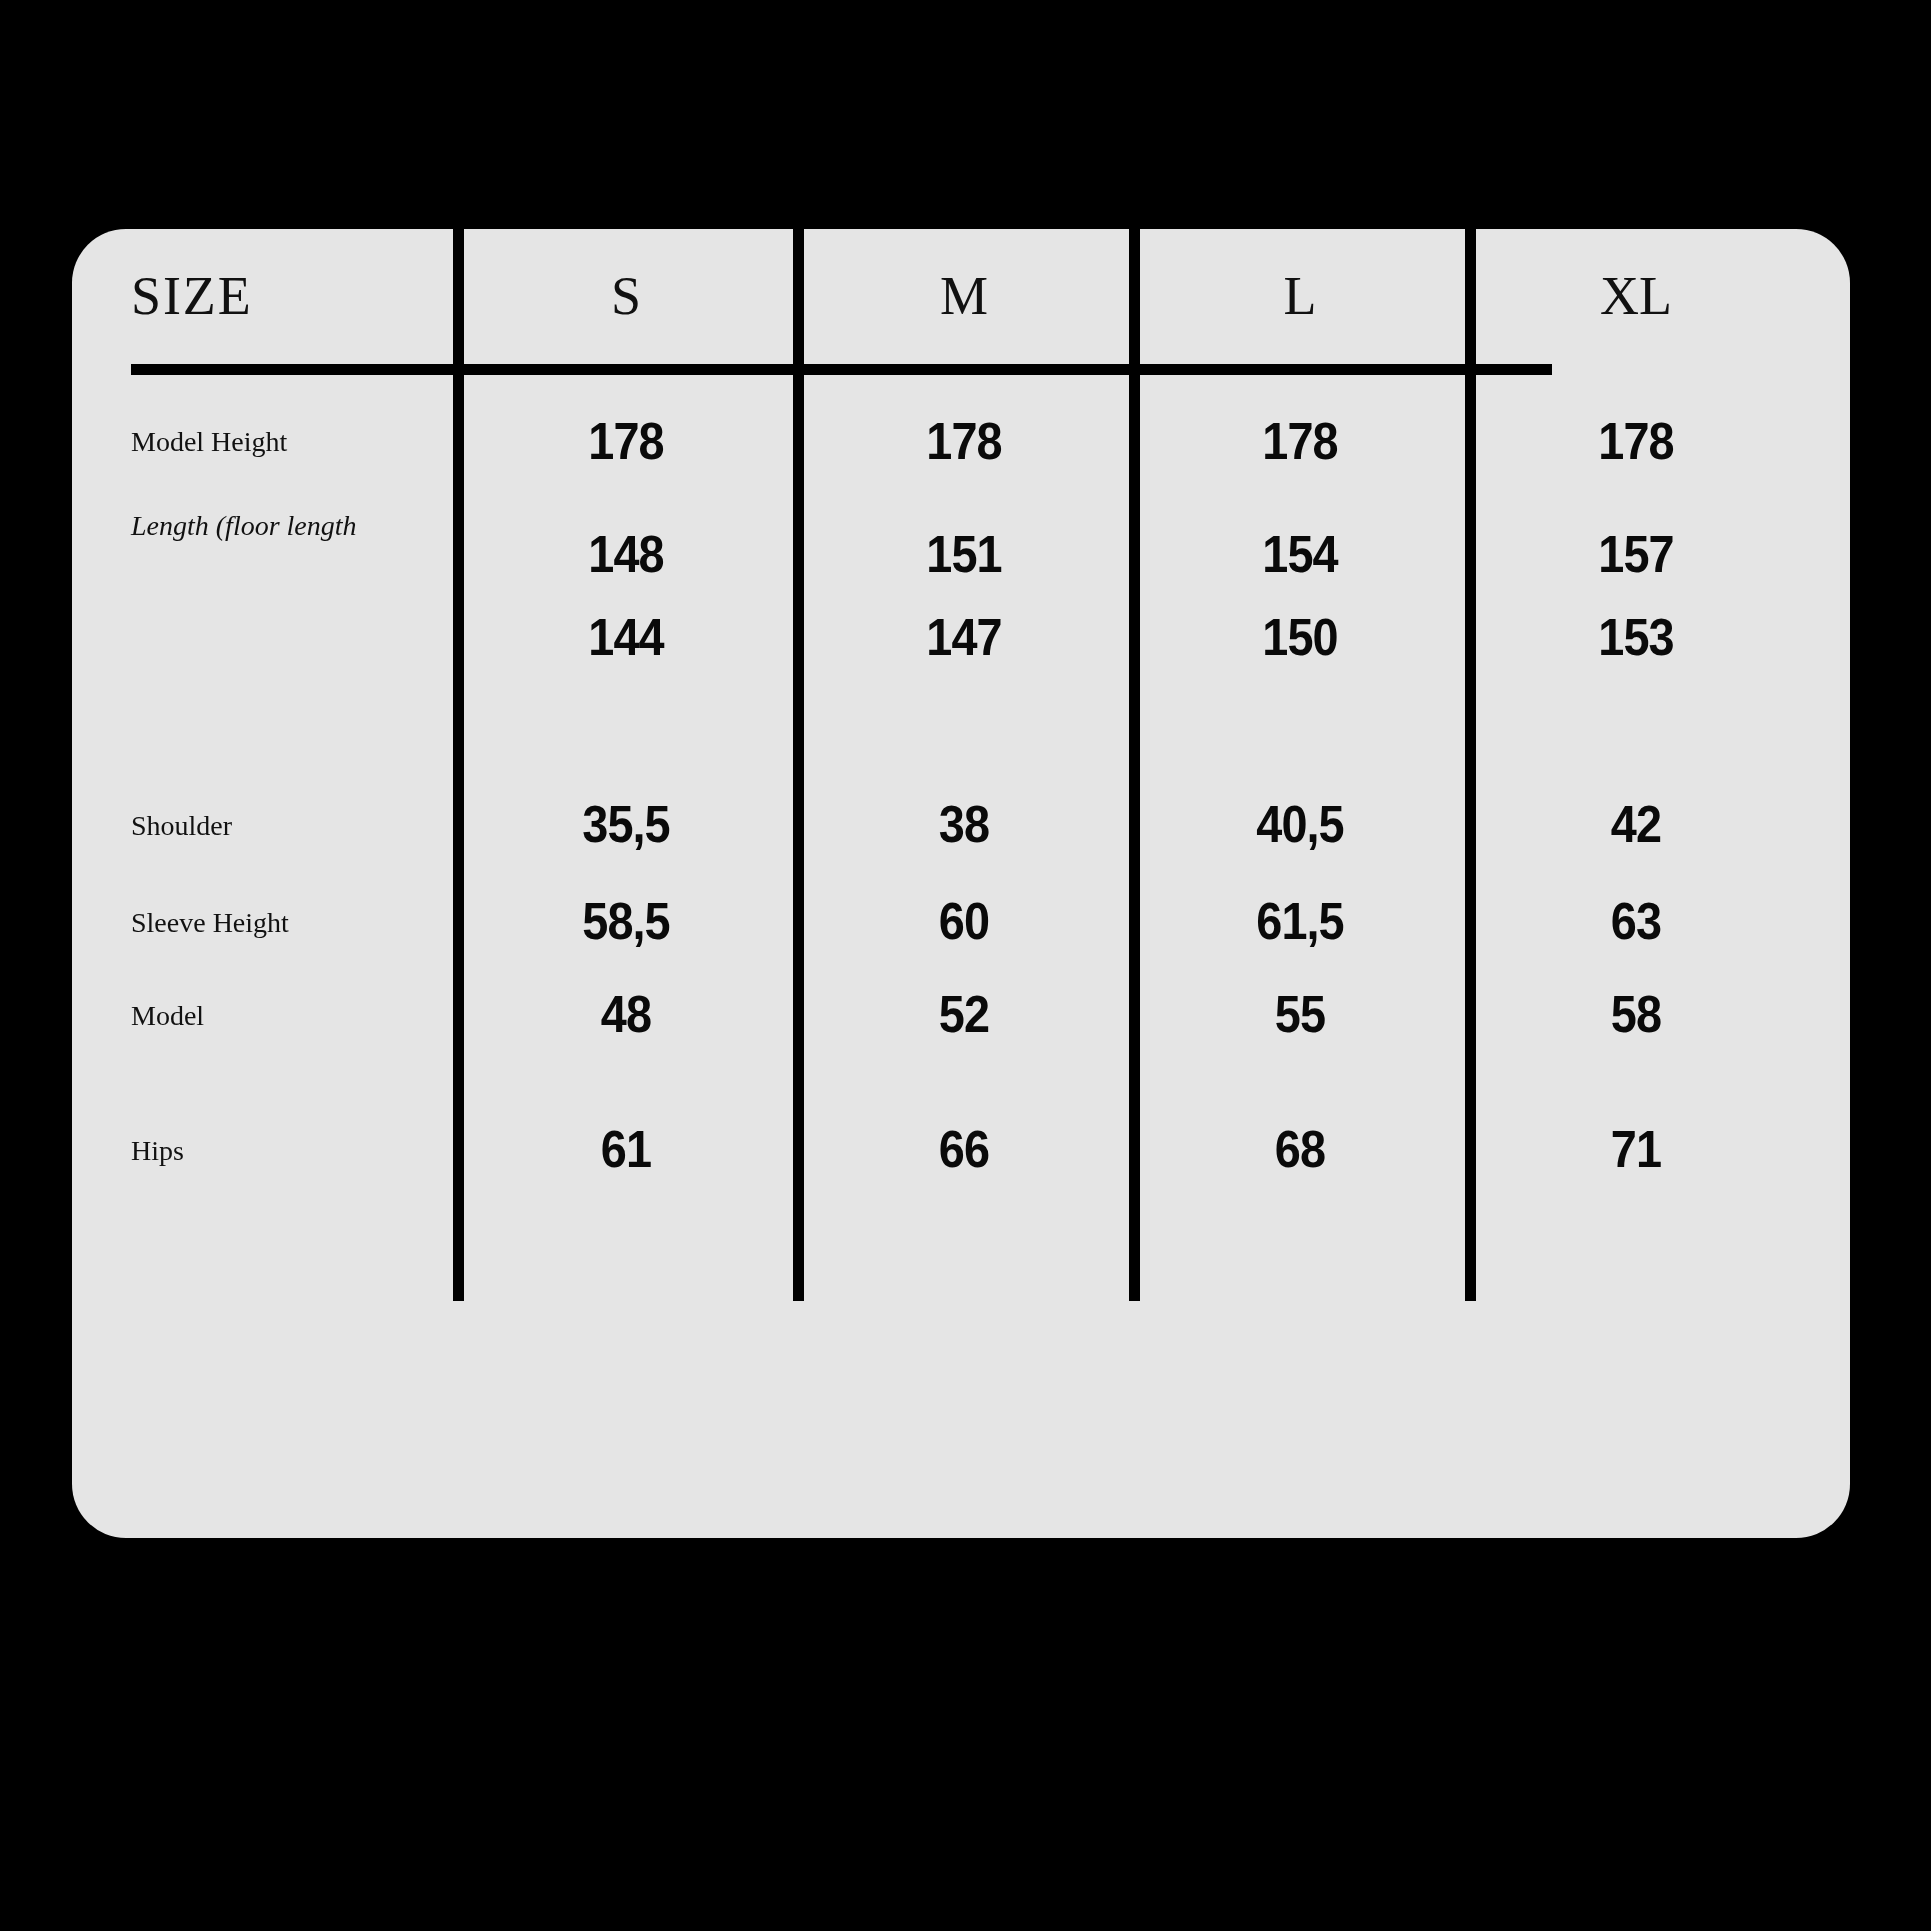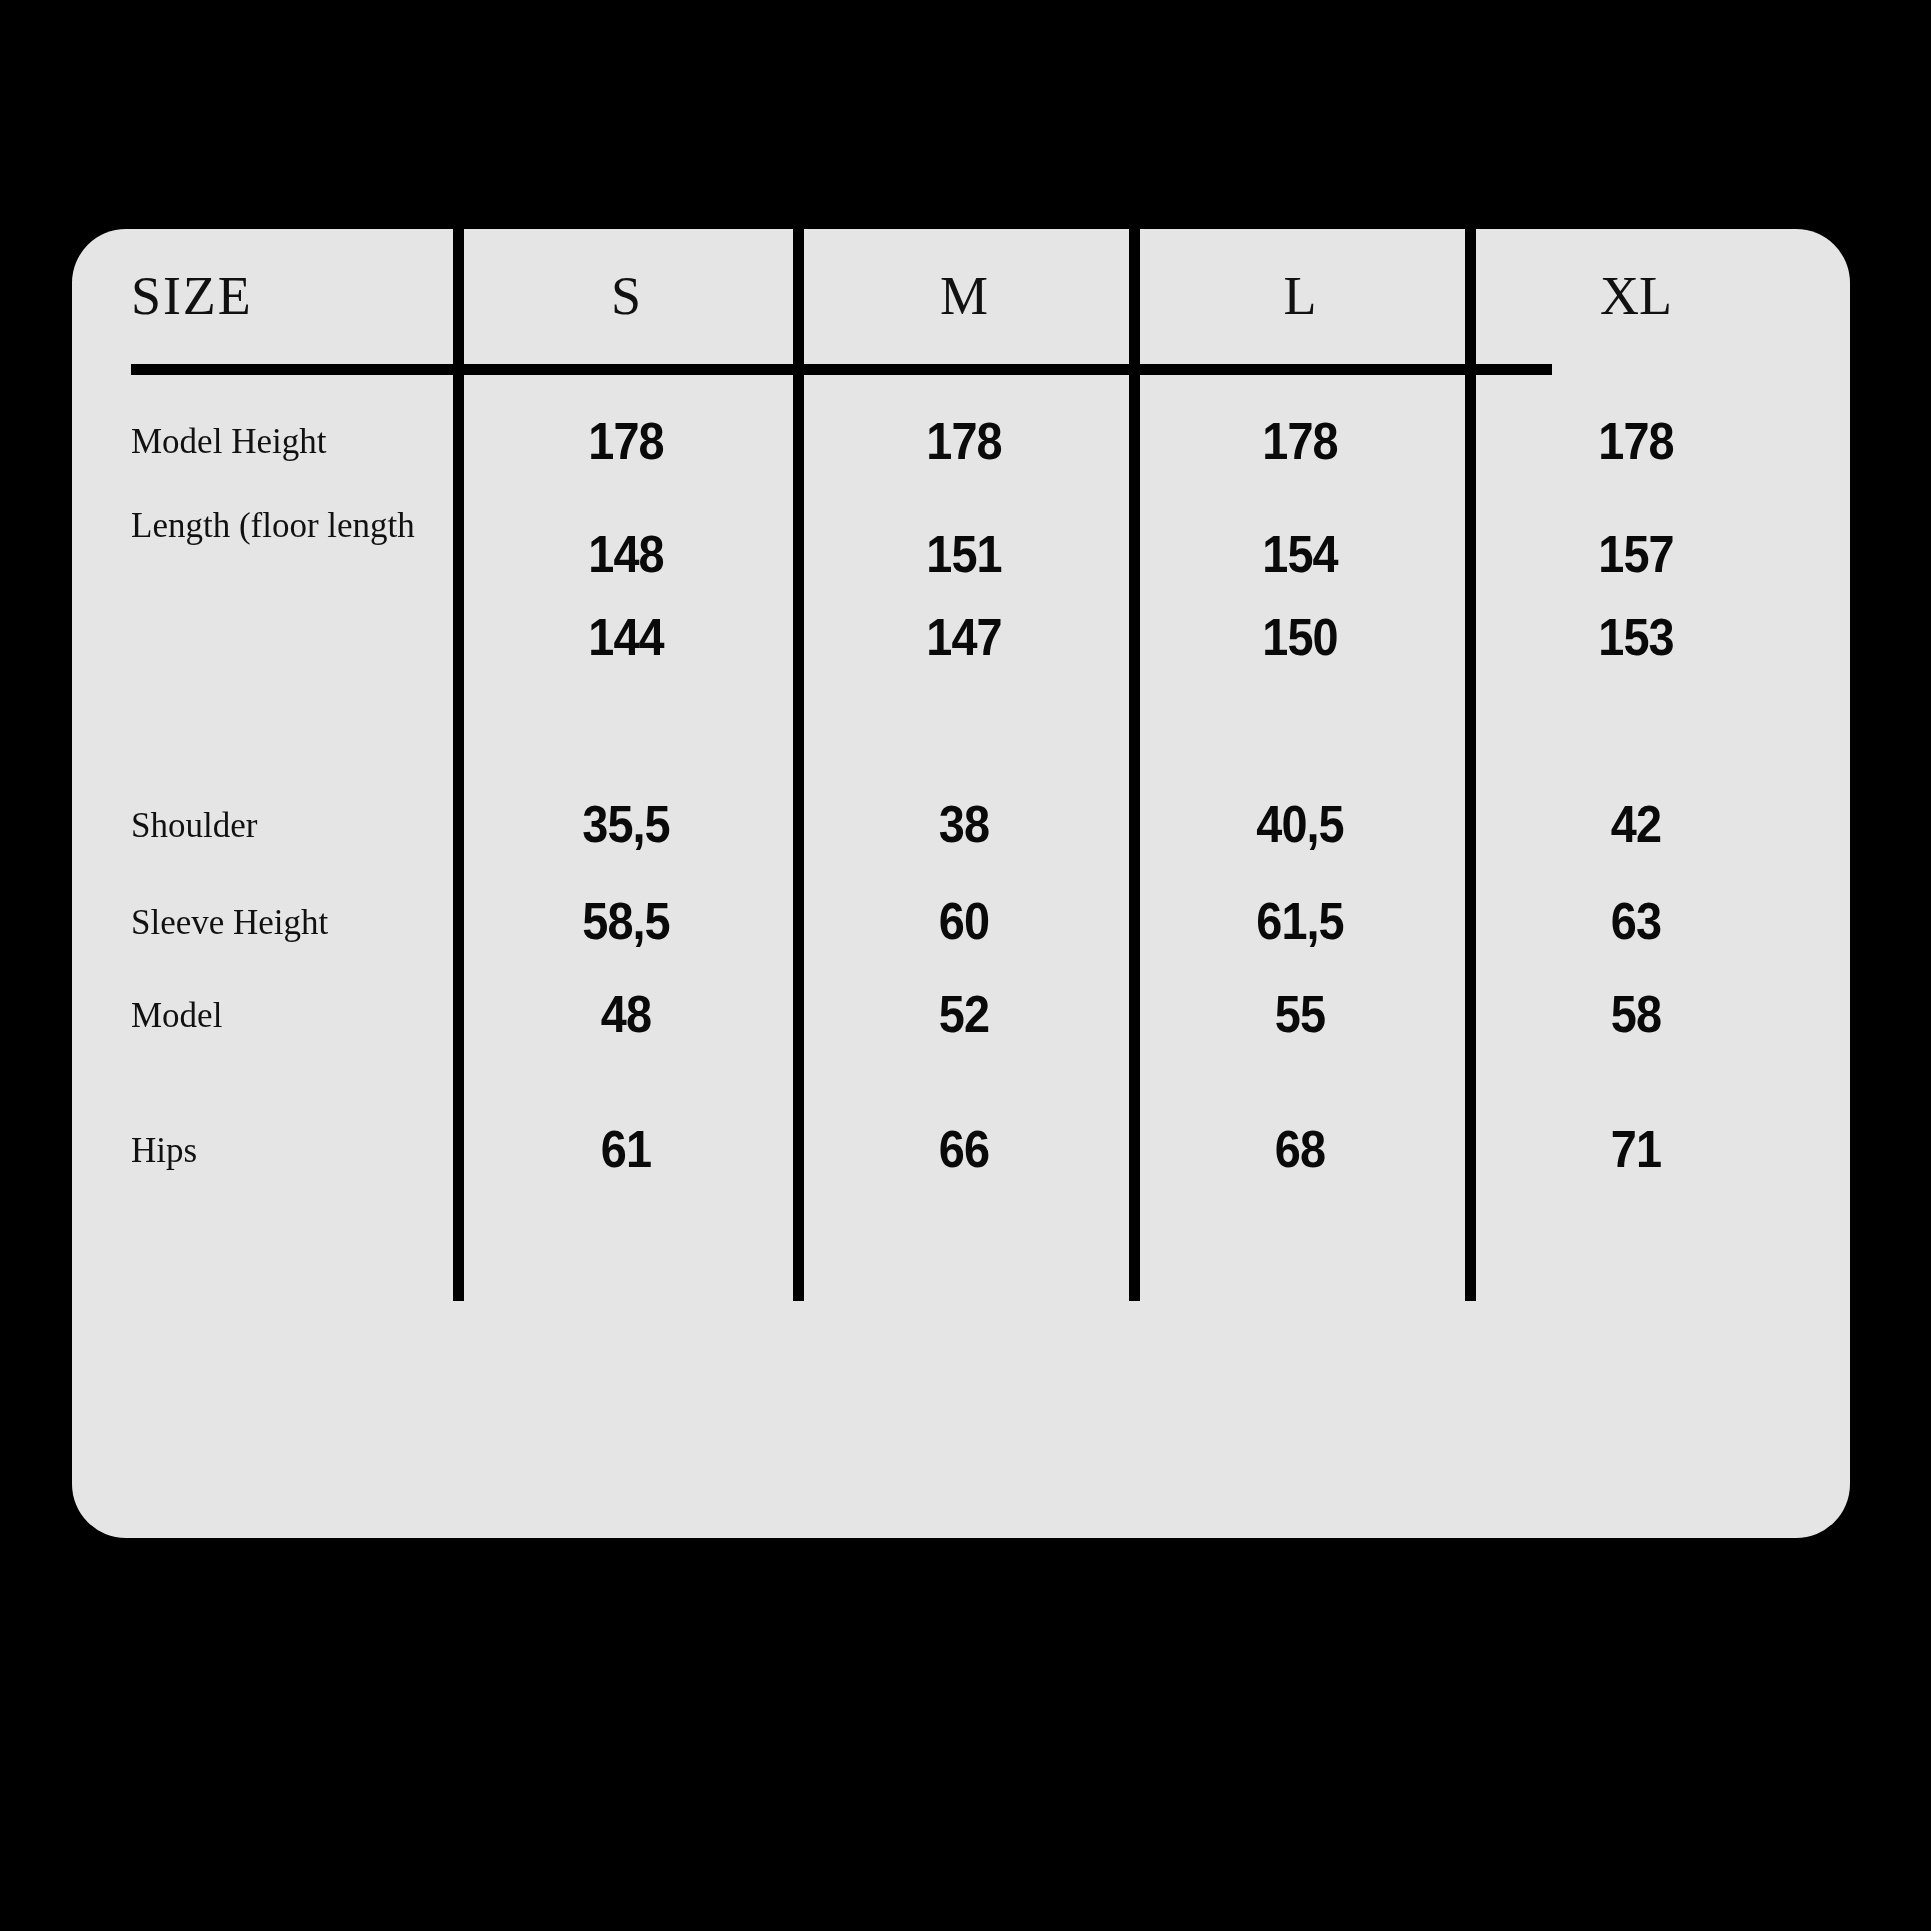--- a/index.html
+++ b/index.html
@@ -98,21 +98,21 @@
   .row {
     position: absolute;
     left: 0;
     width: 1778px;
   }
   .r-label {
     position: absolute;
     left: 59px;
     width: 319px;
     font-family: "Liberation Serif", serif;
-    font-size: 35px;
+    font-size: 28px;
     line-height: 48px;
     color: #111111;
     text-align: left;
   }
   .r-val {
     position: absolute;
     font-family: "Liberation Sans", sans-serif;
     font-weight: bold;
     font-size: 52px;
     color: #0a0a0a;
@@ -149,21 +149,21 @@
 
       <div class="row" style="top:170px;height:93px;">
         <div class="r-label" style="top:19.3px;">Model Height</div>
         <div class="r-val c-s" style="top:11.6px;">178</div>
         <div class="r-val c-m" style="top:11.6px;">178</div>
         <div class="r-val c-l" style="top:11.6px;">178</div>
         <div class="r-val c-xl" style="top:11.6px;">178</div>
       </div>
 
       <div class="row" style="top:263px;height:116px;">
-        <div class="r-label" style="top:9.7px;">Length (floor length</div>
+        <div class="r-label" style="top:9.7px;font-style:italic;">Length (floor length</div>
         <div class="r-val c-s" style="top:32px;">148</div>
         <div class="r-val c-m" style="top:32px;">151</div>
         <div class="r-val c-l" style="top:32px;">154</div>
         <div class="r-val c-xl" style="top:32px;">157</div>
       </div>
 
       <div class="row" style="top:386px;height:93px;">
         <div class="r-val c-s" style="top:-7.7px;">144</div>
         <div class="r-val c-m" style="top:-7.7px;">147</div>
         <div class="r-val c-l" style="top:-7.7px;">150</div>

